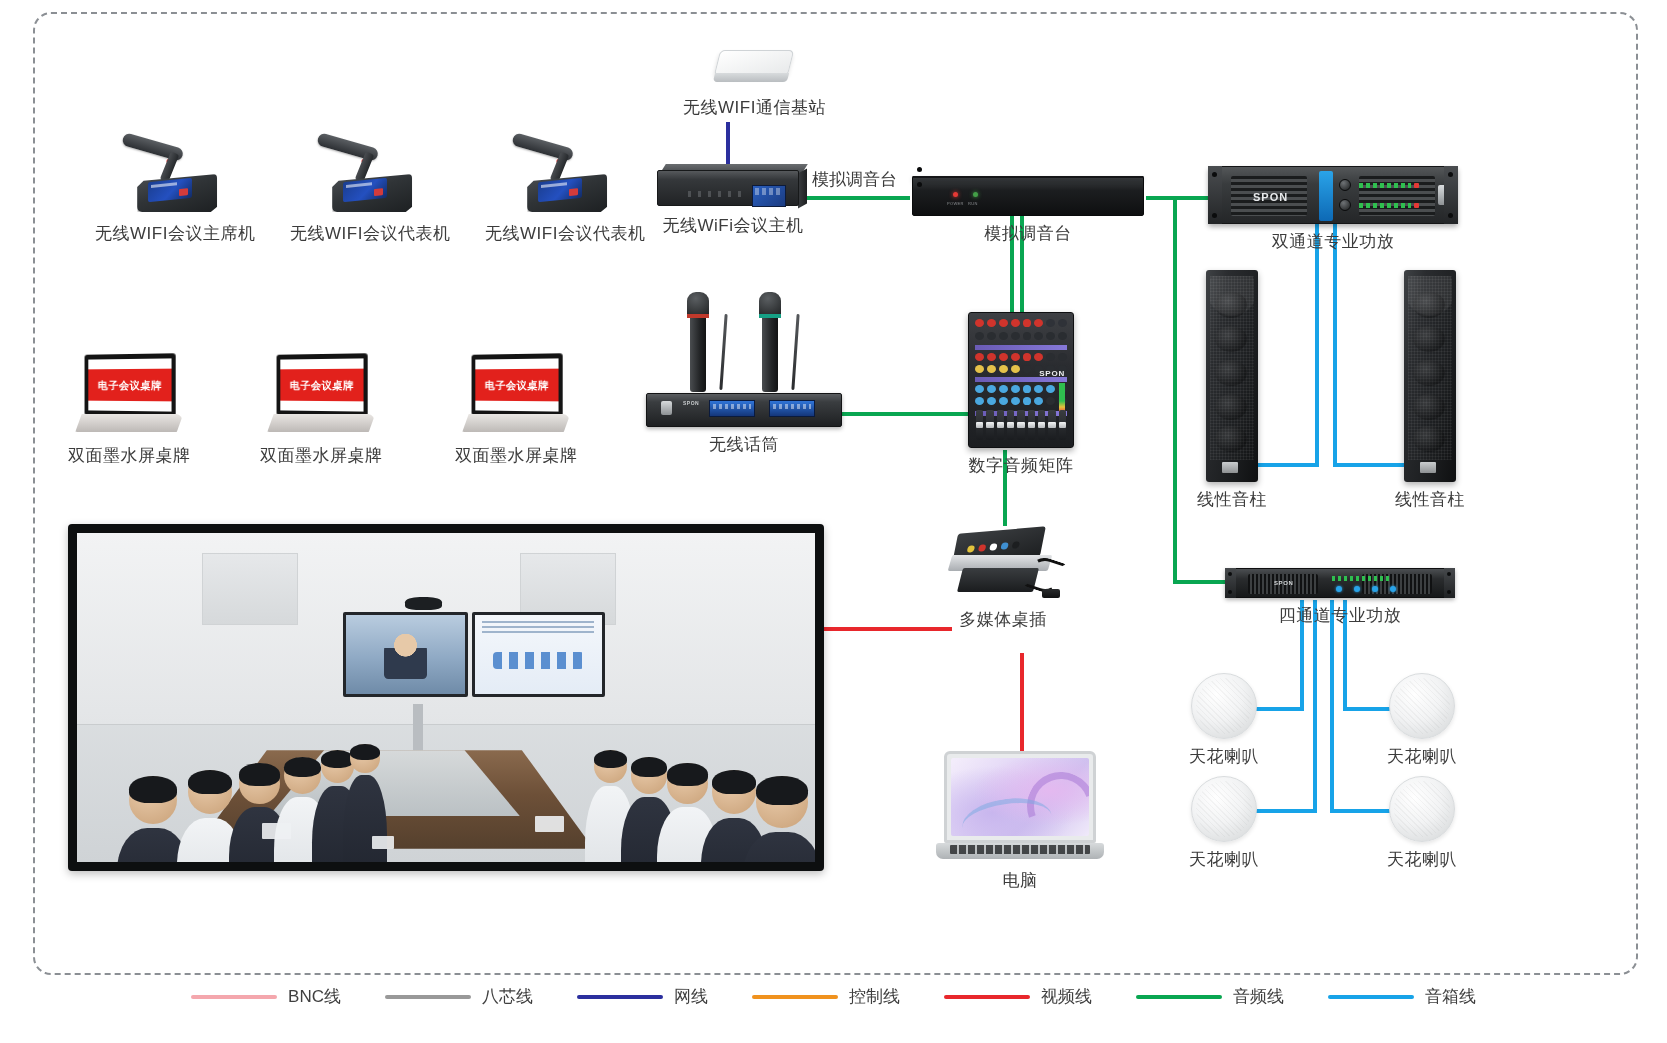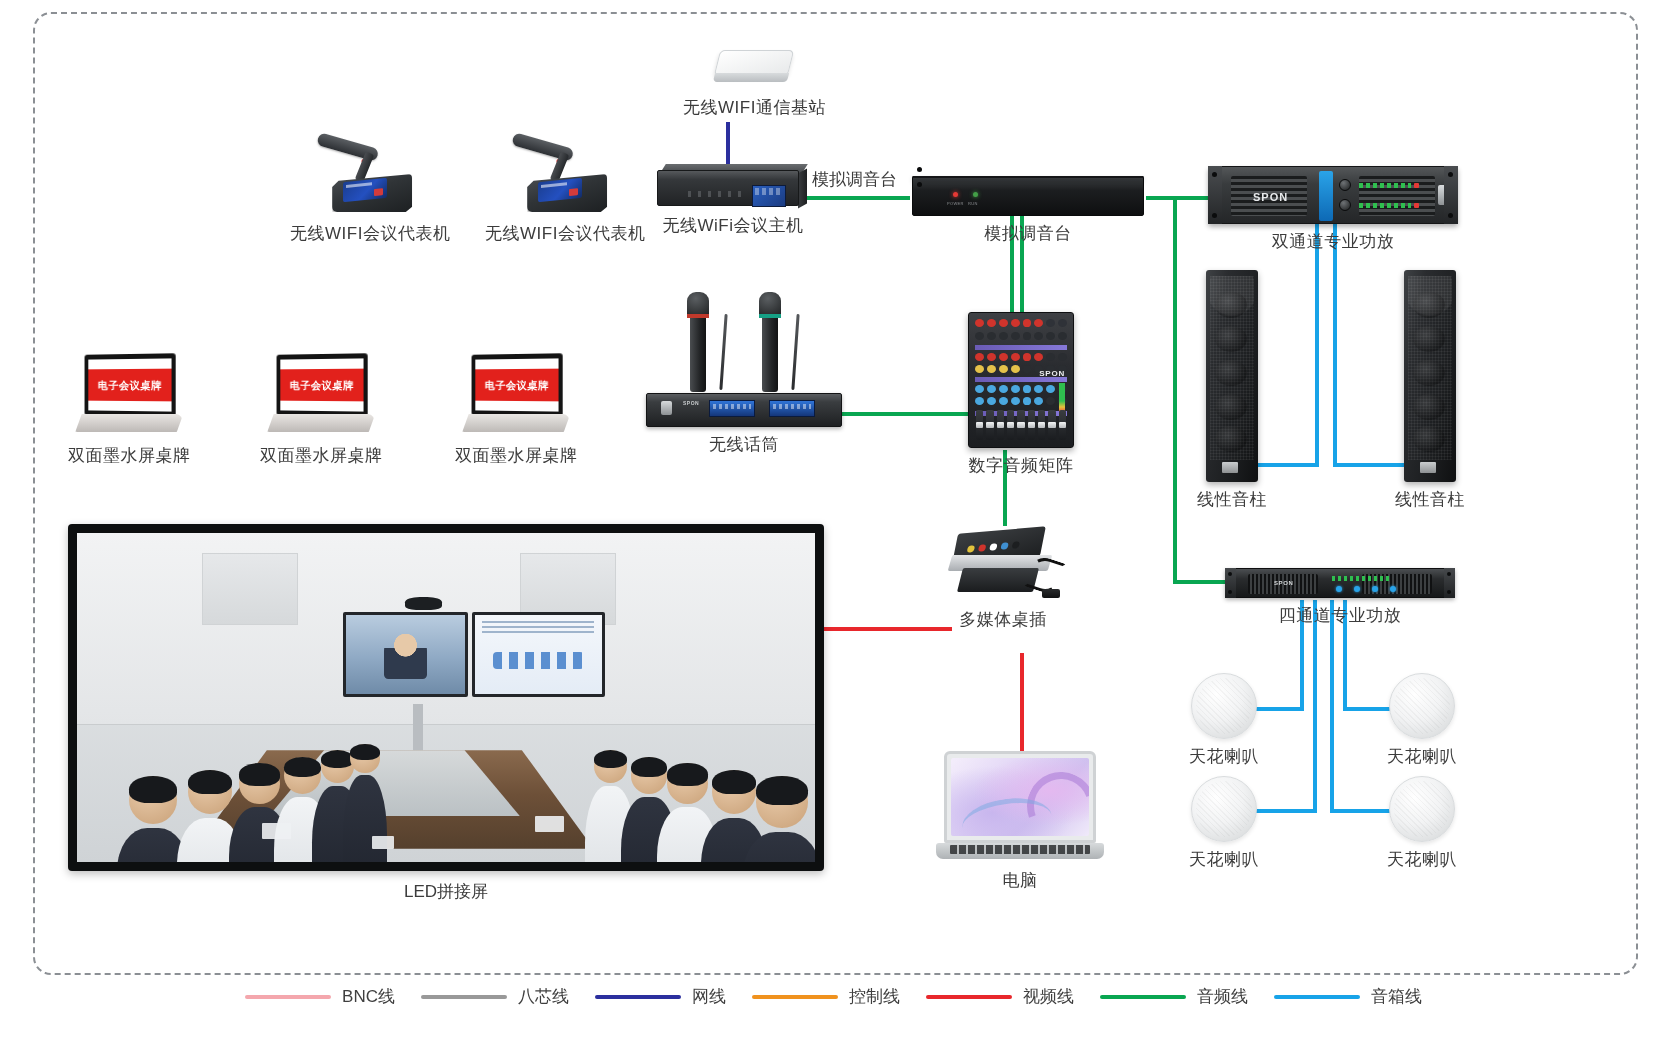--- a/index.html
+++ b/index.html
@@ -42,21 +42,21 @@
   .wh { height: 4px; }
   .wv { width: 4px; }
 
   
   .legend {
     position: absolute;
     left: 0; right: 0; top: 985px;
     display: flex;
     justify-content: center;
     align-items: center;
-    gap: 26px;
+    gap: 44px;
   }
   .leg-item { display: flex; align-items: center; gap: 11px; }
   .leg-line { width: 86px; height: 4px; border-radius: 2px; }
   .leg-label { font-size: 17px; color: #3f3f3f; white-space: nowrap; }
 
   
   
   .mic-unit { position: relative; width: 120px; height: 86px; }
   .mic-arm {
     position: absolute; left: 8px; top: 2px;
@@ -558,20 +558,29 @@
 
   <div class="wire wv" style="left:1313px; top:600px; height:212px; background:#17a3e8;"></div>
   <div class="wire wh" style="left:1252px; top:809px; width:65px; background:#17a3e8;"></div>
 
   <div class="wire wv" style="left:1330px; top:600px; height:212px; background:#17a3e8;"></div>
   <div class="wire wh" style="left:1330px; top:809px; width:64px; background:#17a3e8;"></div>
 
   <div class="wire wv" style="left:1343px; top:600px; height:110px; background:#17a3e8;"></div>
   <div class="wire wh" style="left:1343px; top:707px; width:52px; background:#17a3e8;"></div>
 
+  <div class="node" style="left:95px; top:130px;">
+    <div class="mic-unit">
+      <div class="mic-arm"></div>
+        <div class="mic-stem"></div>
+      <div class="mic-base"></div>
+        <div class="mic-screen"></div>
+    </div>
+    <div class="cap">无线WIFI会议主席机</div>
+  </div>
 
   <div class="node" style="left:290px; top:130px;">
     <div class="mic-unit">
       <div class="mic-arm"></div>
         <div class="mic-stem"></div>
       <div class="mic-base"></div>
         <div class="mic-screen"></div>
     </div>
     <div class="cap">无线WIFI会议代表机</div>
   </div>
@@ -987,21 +996,20 @@
             </div>
             <div class="body"></div>
           </div>
 
         <div class="vw-obj" style="left:25%; top:88%; width:4%; height:5%;"></div>
         <div class="vw-obj" style="left:62%; top:86%; width:4%; height:5%;"></div>
         <div class="vw-obj" style="left:40%; top:92%; width:3%; height:4%;"></div>
       </div>
     </div>
   </div>
-  <div style="position:absolute; left:68px; top:880px; width:756px; text-align:center; font-size:17px; color:#3c3c3c;">LED拼接屏</div>
 
   <div class="legend">
     <div class="leg-item">
       <span class="leg-line" style="background:#f4a7ad;"></span>
       <span class="leg-label">BNC线</span>
     </div>
     <div class="leg-item">
       <span class="leg-line" style="background:#999999;"></span>
       <span class="leg-label">八芯线</span>
     </div>

